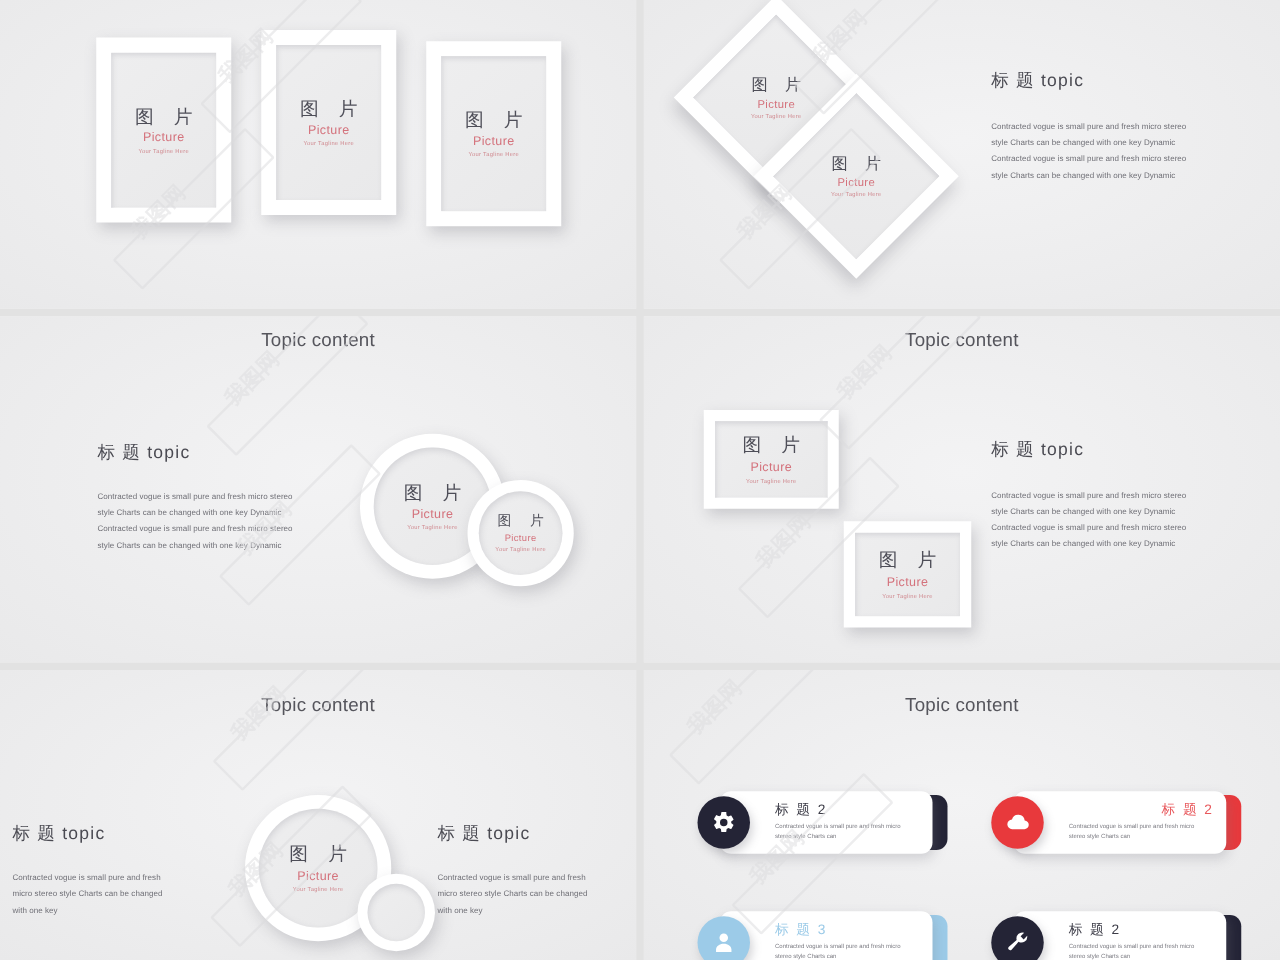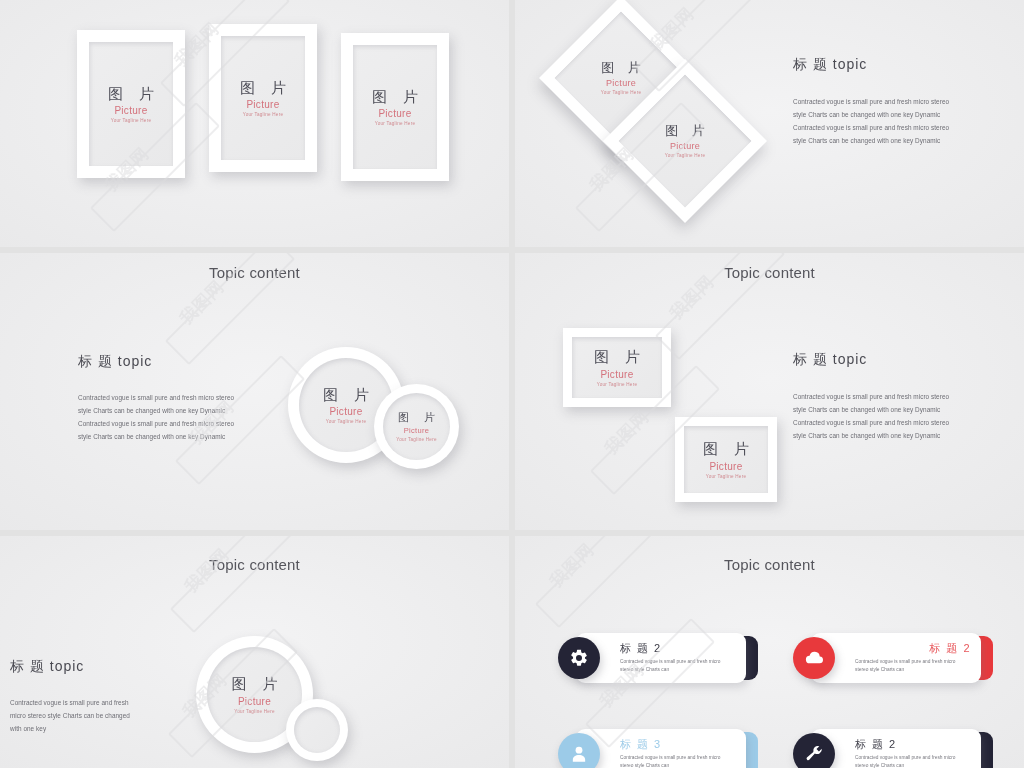--- a/index.html
+++ b/index.html
@@ -395,20 +395,28 @@
 
     <div style="position:absolute; left:10px; top:122px;">
       <div class="sec-title">标 题  topic</div>
       <div class="body-copy" style="margin-top:20px;">
         <div>Contracted vogue is small pure and fresh</div>
         <div>micro stereo style Charts can be changed</div>
         <div>with one key</div>
       </div>
     </div>
 
+    <div style="position:absolute; left:350px; top:122px;">
+      <div class="sec-title">标 題  topic</div>
+      <div class="body-copy" style="margin-top:20px;">
+        <div>Contracted vogue is small pure and fresh</div>
+        <div>micro stereo style Charts can be changed</div>
+        <div>with one key</div>
+      </div>
+    </div>
 
     <div class="ring" style="left:196px; top:100px; width:117px; height:117px; padding:11px;">
       <div class="ring-hole">
         <div class="ph-cn sm">图 片</div>
         <div class="ph-en sm">Picture</div>
         <div class="ph-tag sm">Your Tagline Here</div>
       </div>
     </div>
 
     <div class="ring ring-empty" style="left:286px; top:163px; width:62px; height:62px; padding:8px;">

